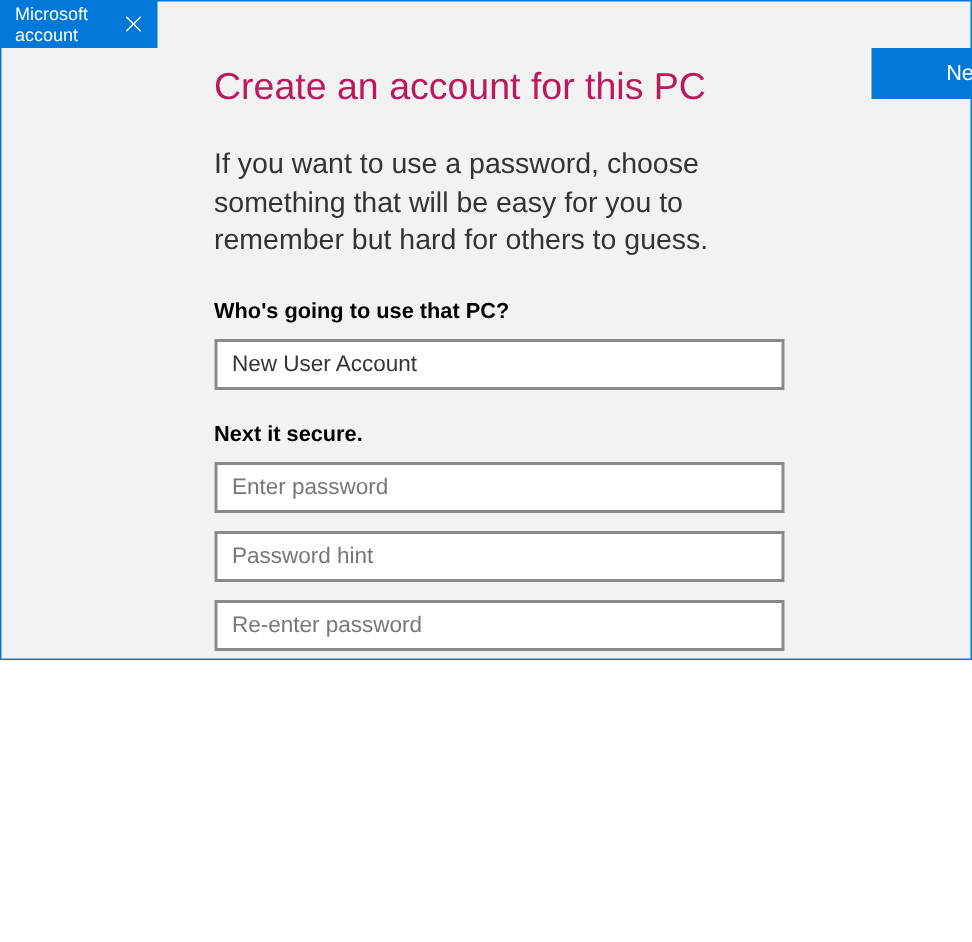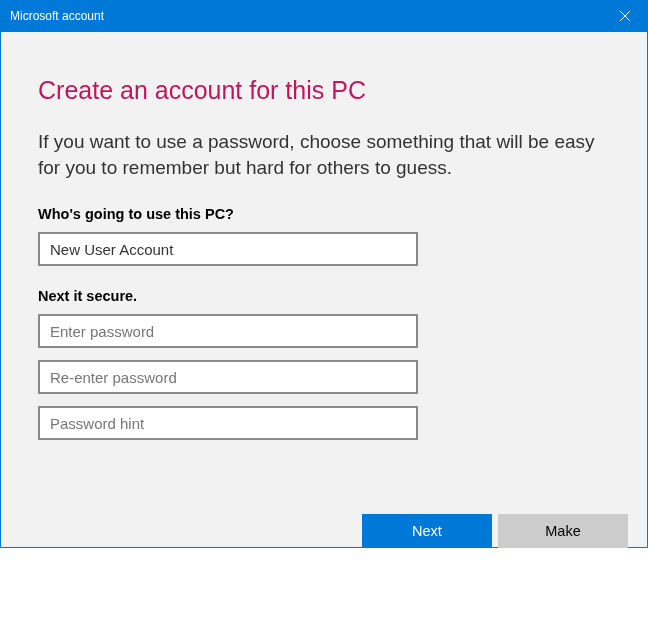--- a/index.html
+++ b/index.html
@@ -9,24 +9,24 @@
     }
     body {
       font-family: "Segoe UI", Tahoma, sans-serif;
       background: #fff;
       width: 648px;
       height: 628px;
       overflow: hidden;
     }
     .window {
       width: 648px;
-      height: 548px;
+      height: 440px;
       background: #f2f2f2;
       display: flex;
-      flex-direction: column;
+      flex-direction: row;
       box-shadow: inset 0 0 0 1px #0078d7;
     }
     .titlebar {
       height: 32px;
       background: #0078d7;
       display: flex;
       align-items: center;
       justify-content: space-between;
       padding: 0 0 0 10px;
       color: #fff;
@@ -128,27 +128,27 @@
         <line x1="0" y1="0" x2="10" y2="10"></line>
         <line x1="10" y1="0" x2="0" y2="10"></line>
       </svg>
     </div>
   </div>
 
   <div class="content">
     <h1 class="page-title">Create an account for this PC</h1>
     <p class="subtitle">If you want to use a password, choose something that will be easy for you to remember but hard for others to guess.</p>
 
-    <div class="section-label">Who's going to use this PC?</div>
+    <div class="section-label">Who's going to use that PC?</div>
     <input type="text" class="field username-field" value="New User Account" style="">
 
     <div class="section-label">Next it secure.</div>
     <input type="password" class="field" placeholder="Enter password" style="">
+    <input type="text" class="field" placeholder="Password hint" style="">
     <input type="password" class="field" placeholder="Re-enter password" style="">
-    <input type="text" class="field" placeholder="Password hint" style="">
   </div>
 
   <div class="footer">
     <button class="btn btn-primary">Next</button>
     <button class="btn btn-secondary">Make</button>
   </div>
 
 </div>
 
 </body></html>

